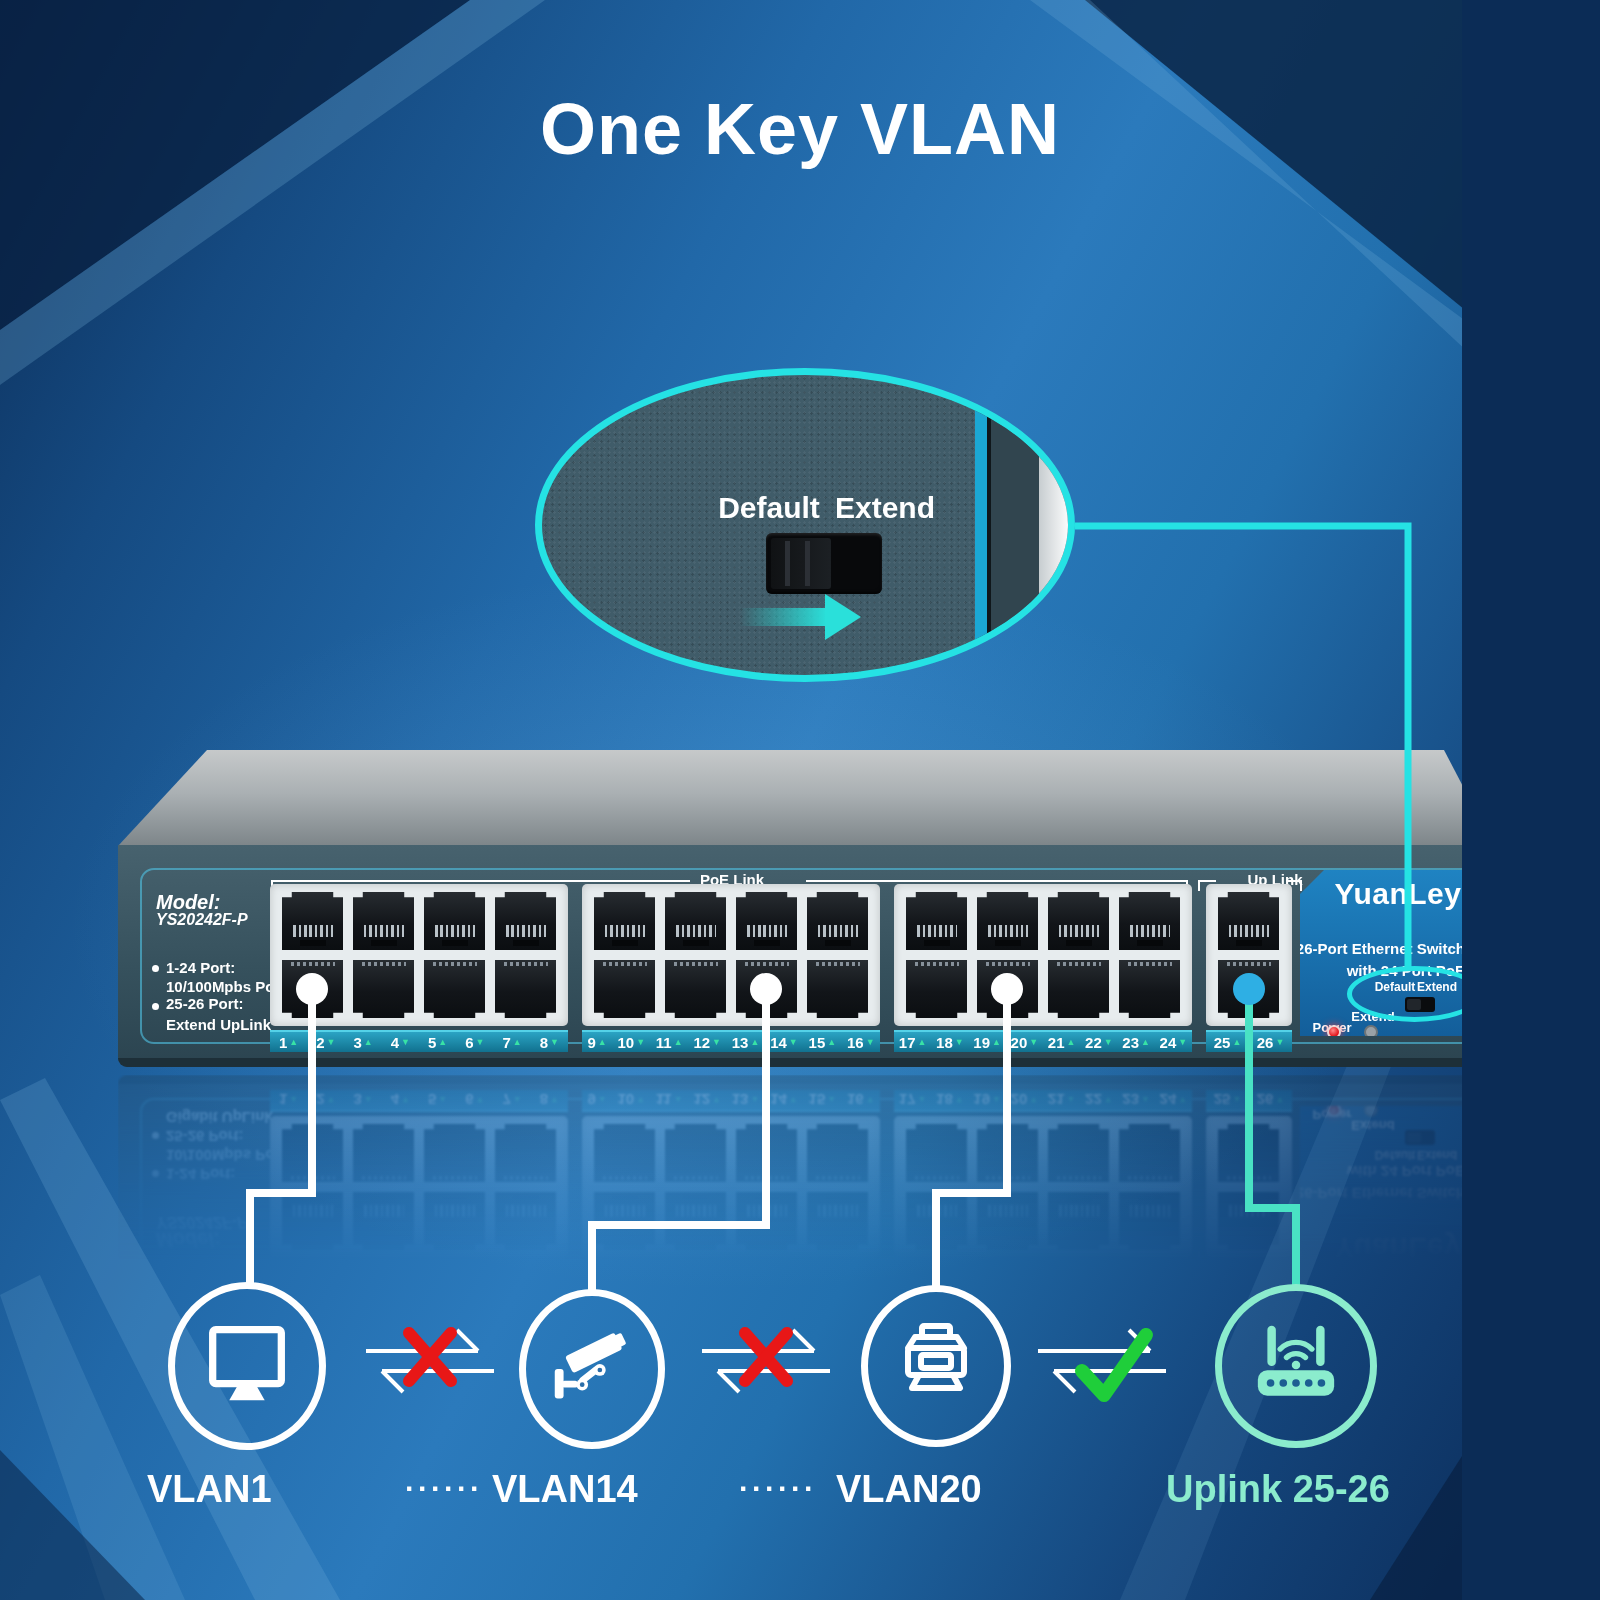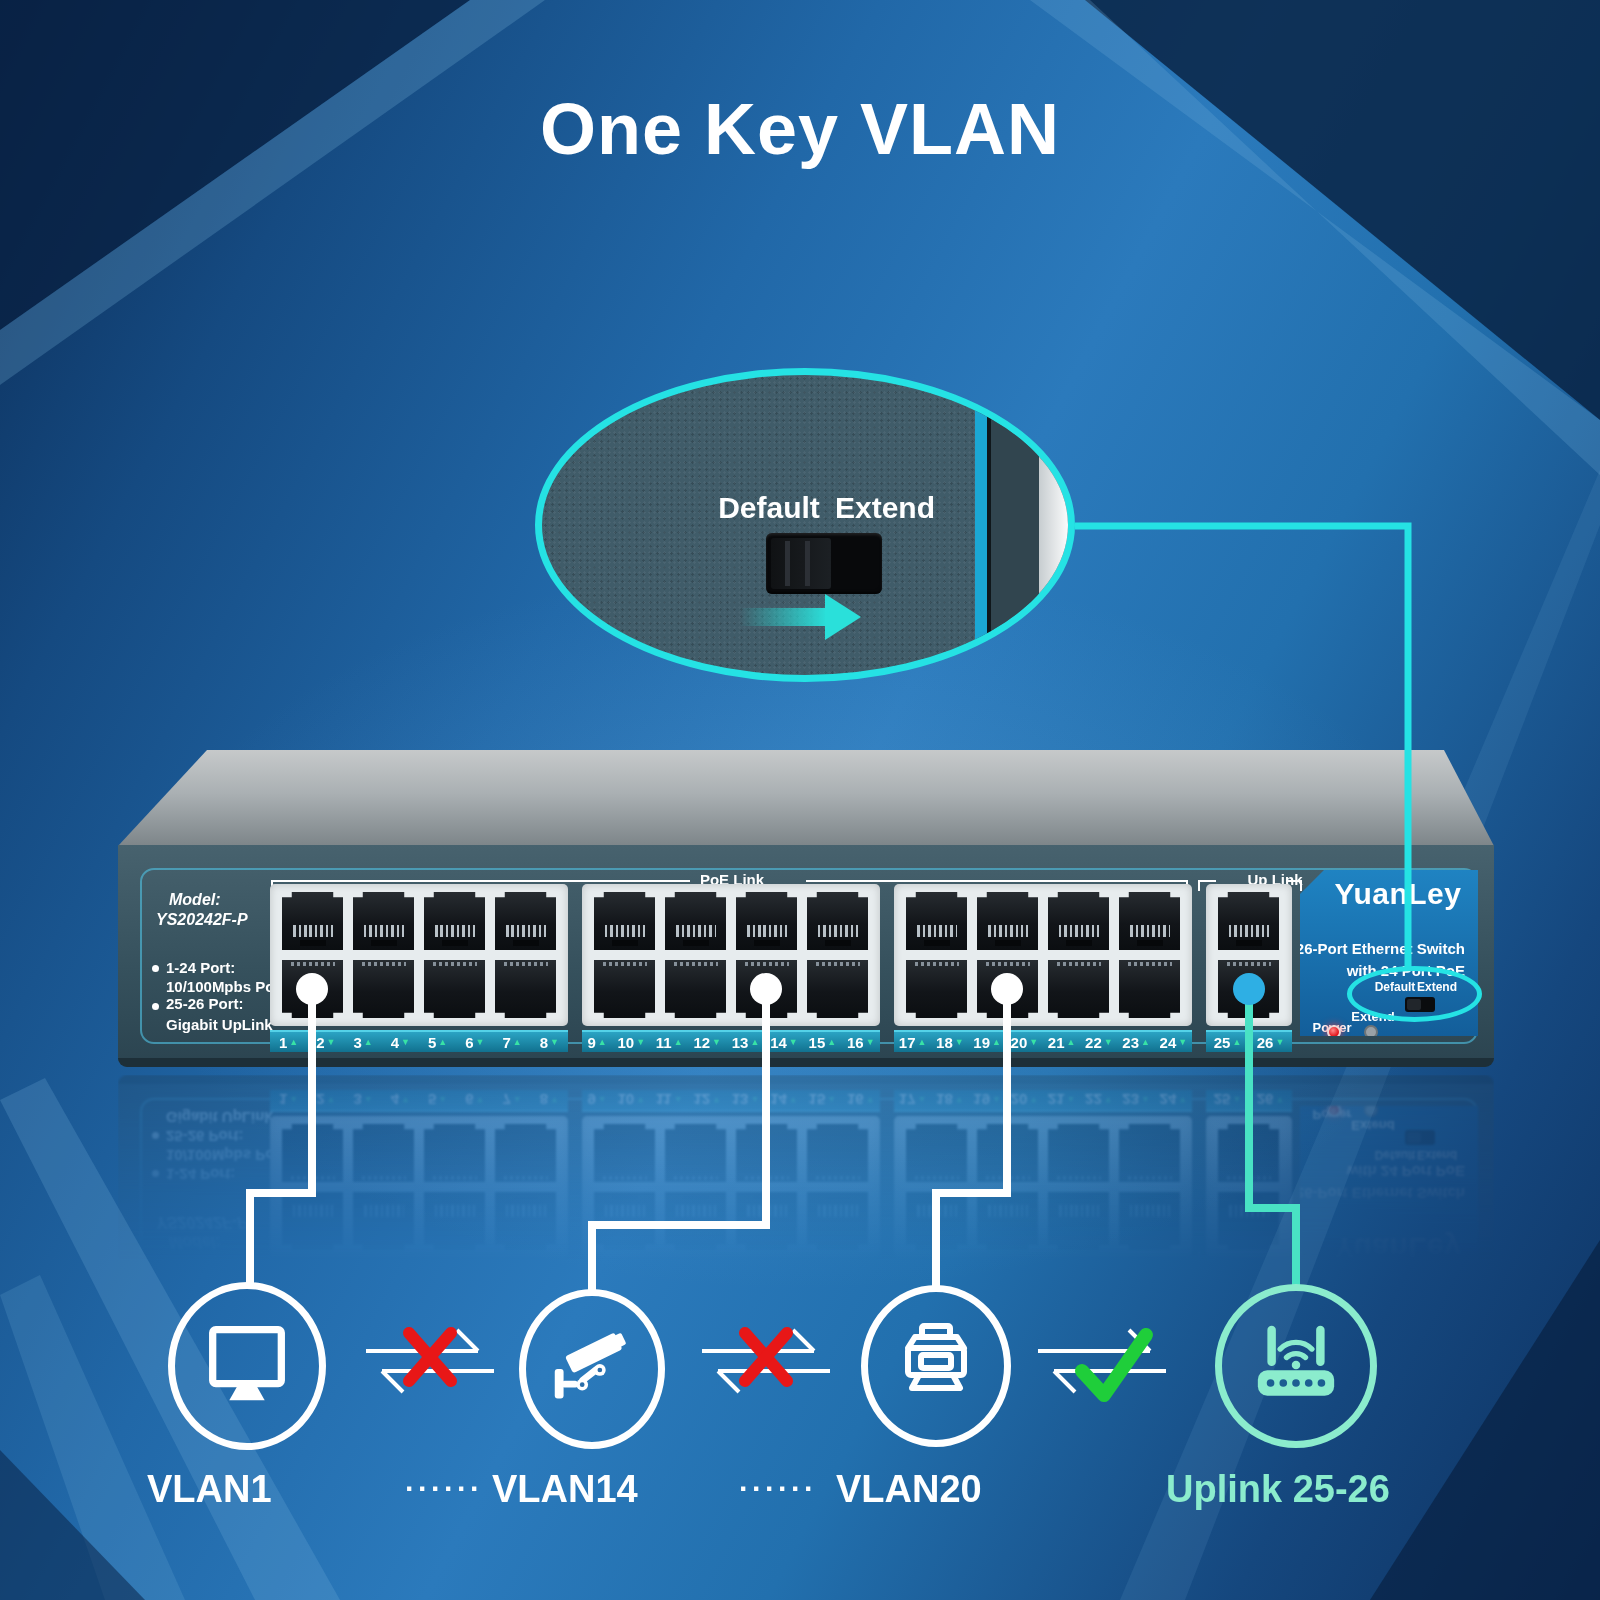--- a/index.html
+++ b/index.html
@@ -1,17 +1,17 @@
 <!DOCTYPE html>
 <html><head>
 <meta charset="utf-8">
 <style>
   html,body{margin:0;padding:0;background:#0b2c56;}
   #stage{
-    position:relative;width:1600px;height:1600px;overflow:hidden;
+    position:relative;width:1462px;height:1600px;overflow:hidden;
     font-family:"Liberation Sans",sans-serif;
     background:
       radial-gradient(ellipse 950px 520px at 50% 58%, rgba(125,190,240,.22), rgba(0,0,0,0) 70%),
       linear-gradient(118deg,#0b2c56 0%,#154a81 16%,#2168a8 36%,#2b7abc 52%,#2270ae 66%,#15477e 85%,#0d3160 100%);
   }
   #stage *{box-sizing:border-box;}
   .abs{position:absolute;}
   
   .title{left:0;top:88px;width:1600px;text-align:center;color:#fff;font-size:72px;font-weight:bold;letter-spacing:1px;}
   .subtitle{left:0;width:1600px;text-align:center;color:#fff;font-size:36px;font-weight:400;}
@@ -39,21 +39,21 @@
   .co-strip-white{left:497px;top:-10px;bottom:-10px;width:45px;background:linear-gradient(90deg,#c7cdd0,#ffffff 70%);}
   
   .top-face{left:118px;top:750px;width:1376px;height:96px;
     background:linear-gradient(180deg,#c6c9ca 0%,#aab0b3 45%,#7d8589 100%);
     clip-path:polygon(89px 0,1326px 0,1376px 96px,0 96px);}
   .switch-front{left:118px;top:845px;width:1376px;height:222px;
     background:linear-gradient(180deg,#47626e,#36515d 55%,#2b4450);
     border-radius:0 0 10px 10px;}
   .switch-front:after{content:"";position:absolute;left:0;right:0;bottom:0;height:9px;background:#1d2f38;border-radius:0 0 10px 10px;}
   .inner-border{left:22px;top:23px;width:1338px;height:176px;border:2px solid rgba(80,195,228,.6);border-radius:14px;}
-  .model-label{left:38px;top:46px;color:#fff;font-size:16px;font-weight:bold;font-style:italic;margin-left:13px;}
+  .model-label{left:38px;top:46px;color:#fff;font-size:20px;font-weight:bold;font-style:italic;}
   .model-value{left:38px;top:66px;color:#fff;font-size:16px;font-weight:bold;font-style:italic;}
   .spec{color:#fff;font-size:15px;font-weight:bold;}
   .bullet{width:7px;height:7px;border-radius:50%;background:#fff;}
   .port-panel{position:absolute;top:39px;height:142px;background:#e7ecee;border-radius:5px;
     display:flex;justify-content:space-between;padding:8px 12px;box-shadow:inset 0 0 8px rgba(0,0,0,.18);}
   .port-col{display:flex;flex-direction:column;justify-content:space-between;}
   .jack{position:relative;width:61px;height:58px;background:linear-gradient(180deg,#272c31,#121519 55%,#0b0e11);}
   .jack.top{clip-path:polygon(0 9%,16% 9%,16% 0,84% 0,84% 9%,100% 9%,100% 100%,0 100%);}
   .jack.top .pins{position:absolute;left:50%;bottom:13px;transform:translateX(-50%);width:40px;height:12px;
     background:repeating-linear-gradient(90deg,#b9c2c8 0 2.5px,#15181c 2.5px 5.5px);}
@@ -312,21 +312,21 @@
     <div class="abs inner-border"></div>
 
     <div class="abs model-label">Model:</div>
     <div class="abs model-value">YS20242F-P</div>
 
     <div class="abs bullet" style="left:34px;top:120px;"></div>
     <div class="abs spec" style="left:48px;top:114px;">1-24 Port:</div>
     <div class="abs spec" style="left:48px;top:133px;">10/100Mpbs PoE</div>
     <div class="abs bullet" style="left:34px;top:158px;"></div>
     <div class="abs spec" style="left:48px;top:150px;">25-26 Port:</div>
-    <div class="abs spec" style="left:48px;top:171px;">Gigabit UpLink</div>
+    <div class="abs spec" style="left:48px;top:171px;">Extend UpLink</div>
 
     <div class="bline" style="left:153px;width:419px;"></div>
     <div class="bline" style="left:688px;width:382px;"></div>
     <div class="btick" style="left:153px;"></div>
     <div class="btick" style="left:1068px;"></div>
     <div class="bracket-label" style="left:556px;width:116px;">PoE Link</div>
 
     <div class="bline" style="left:1080px;width:18px;"></div>
     <div class="bline" style="left:1168px;width:16px;"></div>
     <div class="btick" style="left:1080px;"></div>

